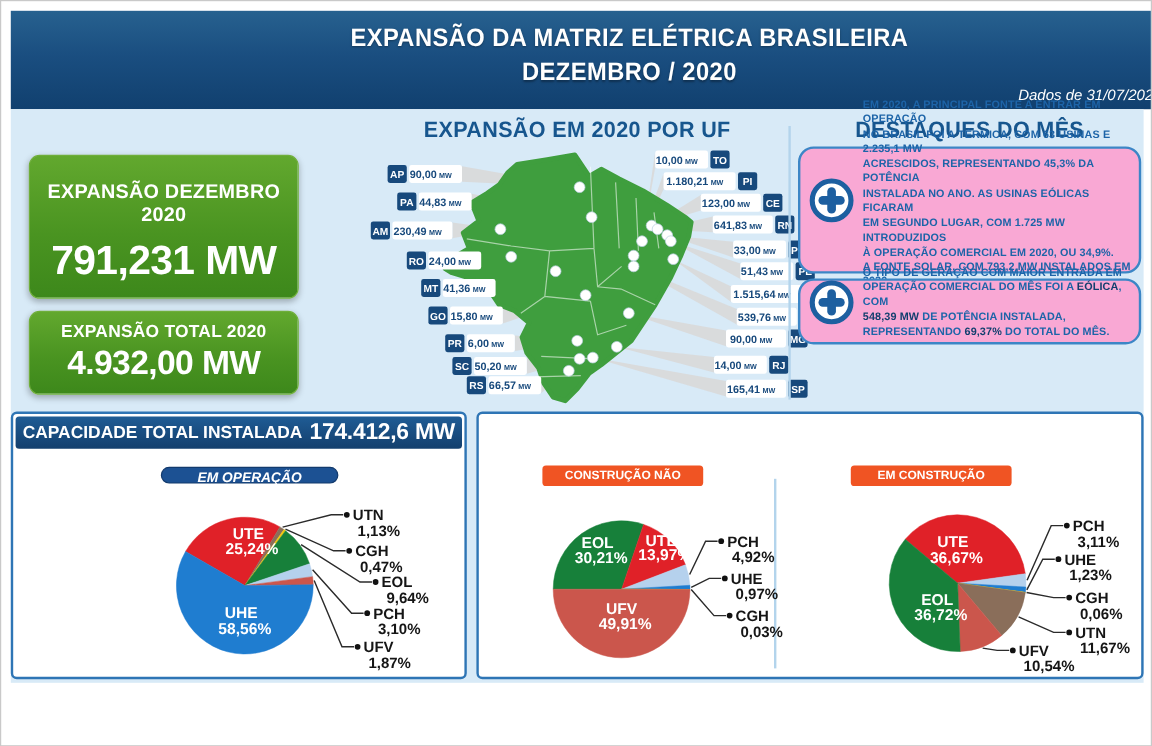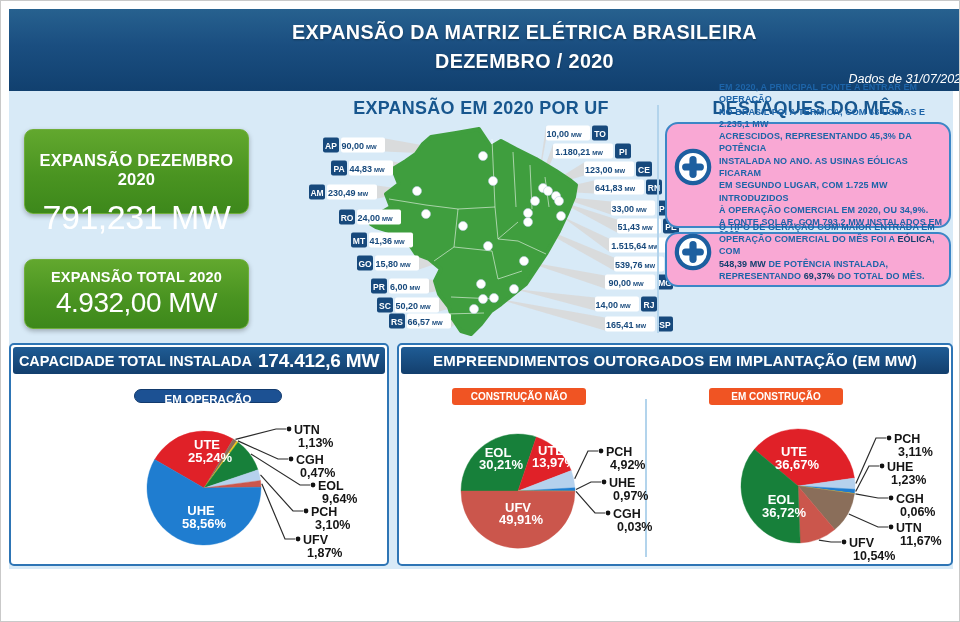--- a/index.html
+++ b/index.html
@@ -11,23 +11,23 @@
   .title{position:absolute;width:100%;text-align:center;color:#fff;font-weight:bold;
          font-size:21px;letter-spacing:.4px;transform:scaleX(.94);text-shadow:0 1px 2px rgba(0,0,0,.35);}
   .title.l1{top:11px}.title.l2{top:40px}
   .data-note{position:absolute;right:14px;bottom:5px;color:#fff;font-style:italic;font-size:12.5px;}
   
   .content{position:absolute;left:8px;top:90px;width:944px;height:478px;background:#d8eaf7;}
   
   .green-box{position:absolute;left:23px;width:225px;border-radius:9px;text-align:center;color:#fff;
              background:linear-gradient(180deg,#62a82e 0%,#4a9421 55%,#3d881b 100%);
              border:1px solid #6fae3a;box-shadow:0 2px 5px rgba(0,0,0,.28);box-sizing:border-box;}
-  .box1{top:128px;height:85px}.box2{top:258px;height:70px}
+  .box1{top:128px;height:120px}.box2{top:258px;height:70px}
   .gb-label{font-weight:bold;font-size:16.5px;margin-top:21px;letter-spacing:.2px;}
-  .gb-value{font-weight:normal;font-size:34px;margin-top:9px;letter-spacing:-.5px;}
+  .gb-value{font-weight:bold;font-size:34px;margin-top:9px;letter-spacing:-.5px;}
   .box2 .gb-label{font-size:14.5px;margin-top:9px;}
   .box2 .gb-value{font-size:28px;margin-top:2px;}
   
   .sec-title{position:absolute;color:#17568e;font-weight:bold;font-size:18.5px;text-align:center;
              letter-spacing:.3px;transform:scaleX(.97);}
   #map-title{left:320px;top:96px;width:320px;}
   #hl-title{left:664px;top:96px;width:286px;}
   .divider-v{position:absolute;background:#b3d4ec;width:2px;}
   #div1{left:656px;top:104px;height:228px;}
   #div2{left:644px;top:398px;height:158px;}
@@ -45,21 +45,21 @@
   .panel{position:absolute;background:#fff;border:2px solid #2e75b5;border-radius:5px;box-sizing:border-box;}
   .panel-left{left:8px;top:342px;width:380px;height:223px;}
   .panel-right{left:396px;top:342px;width:556px;height:223px;}
   .ph{position:absolute;height:27px;background:linear-gradient(180deg,#1f5c95,#133f6d);border-radius:3px;
       color:#fff;display:flex;align-items:center;justify-content:center;gap:6px;font-weight:bold;}
   .ph-left{left:12px;top:346px;width:372px;font-size:14.5px;white-space:nowrap;}
   .ph-left b{font-size:19px;letter-spacing:-.2px;}
   .ph-right{left:400px;top:346px;width:548px;font-size:15px;letter-spacing:.2px;}
   .badge-blue{position:absolute;left:133px;top:388px;width:148px;height:14px;background:#1c5193;
               border:1px solid #123a6d;border-radius:8px;color:#fff;font-weight:bold;font-size:11.5px;
-              line-height:19px;text-align:center;box-sizing:border-box;}
+              line-height:19px;text-align:center;box-sizing:border-box;font-style:italic;}
   .badge-orange{position:absolute;height:17px;background:#f05423;border-radius:3px;color:#fff;
                 font-weight:bold;font-size:10px;line-height:17px;text-align:center;}
   .b1{left:451px;top:387px;width:134px}.b2{left:708px;top:387px;width:134px}
   .pie-svg{position:absolute;}
   #pie-0{left:118px;top:413px}#pie-1{left:420px;top:414px}#pie-2{left:700px;top:410px}
   .pie-svg text{font-family:"Liberation Sans",sans-serif;font-weight:bold;}
   
   .footer{position:absolute;left:8px;top:568px;width:944px;height:46px;
           background:linear-gradient(180deg,#1c5488,#123f6e);}
   .footer-white{position:absolute;right:0;top:0;width:212px;height:46px;background:#fff;
@@ -279,21 +279,20 @@
     </svg>
     <div class="hl-text">O TIPO DE GERAÇÃO COM MAIOR ENTRADA EM<br>OPERAÇÃO COMERCIAL DO MÊS FOI A <b>EÓLICA</b>, COM<br><b>548,39 MW</b> DE POTÊNCIA INSTALADA,<br>REPRESENTANDO <b>69,37%</b> DO TOTAL DO MÊS.</div>
   </div>
 
   <section class="panel panel-left"></section>
   <section class="panel panel-right"></section>
   <div class="ph ph-left">
     <span>CAPACIDADE TOTAL INSTALADA</span>
     <b>174.412,6 MW</b>
   </div>
-  <div class="ph ph-right">EMPREENDIMENTOS OUTORGADOS EM IMPLANTAÇÃO (EM MW)</div>
 
   <div class="badge-blue">EM OPERAÇÃO</div>
   <div class="badge-orange b1">CONSTRUÇÃO NÃO INICIADA</div>
   <div class="badge-orange b2">EM CONSTRUÇÃO</div>
   <div class="divider-v" id="div2"></div>
 
   <svg class="pie-svg" id="pie-0" width="272" height="152" viewBox="0 0 272 152">
       <path d="M85,74 L35.64,45.50 A57,57 0 0 1 114.23,25.07 Z" fill="#e02128" stroke="#e02128" stroke-width=".4"></path>
       <path d="M85,74 L114.23,25.07 A57,57 0 0 1 117.63,27.26 Z" fill="#8a6e5a" stroke="#8a6e5a" stroke-width=".4"></path>
       <path d="M85,74 L117.63,27.26 A57,57 0 0 1 119.00,28.25 Z" fill="#f2c80f" stroke="#f2c80f" stroke-width=".4"></path>

